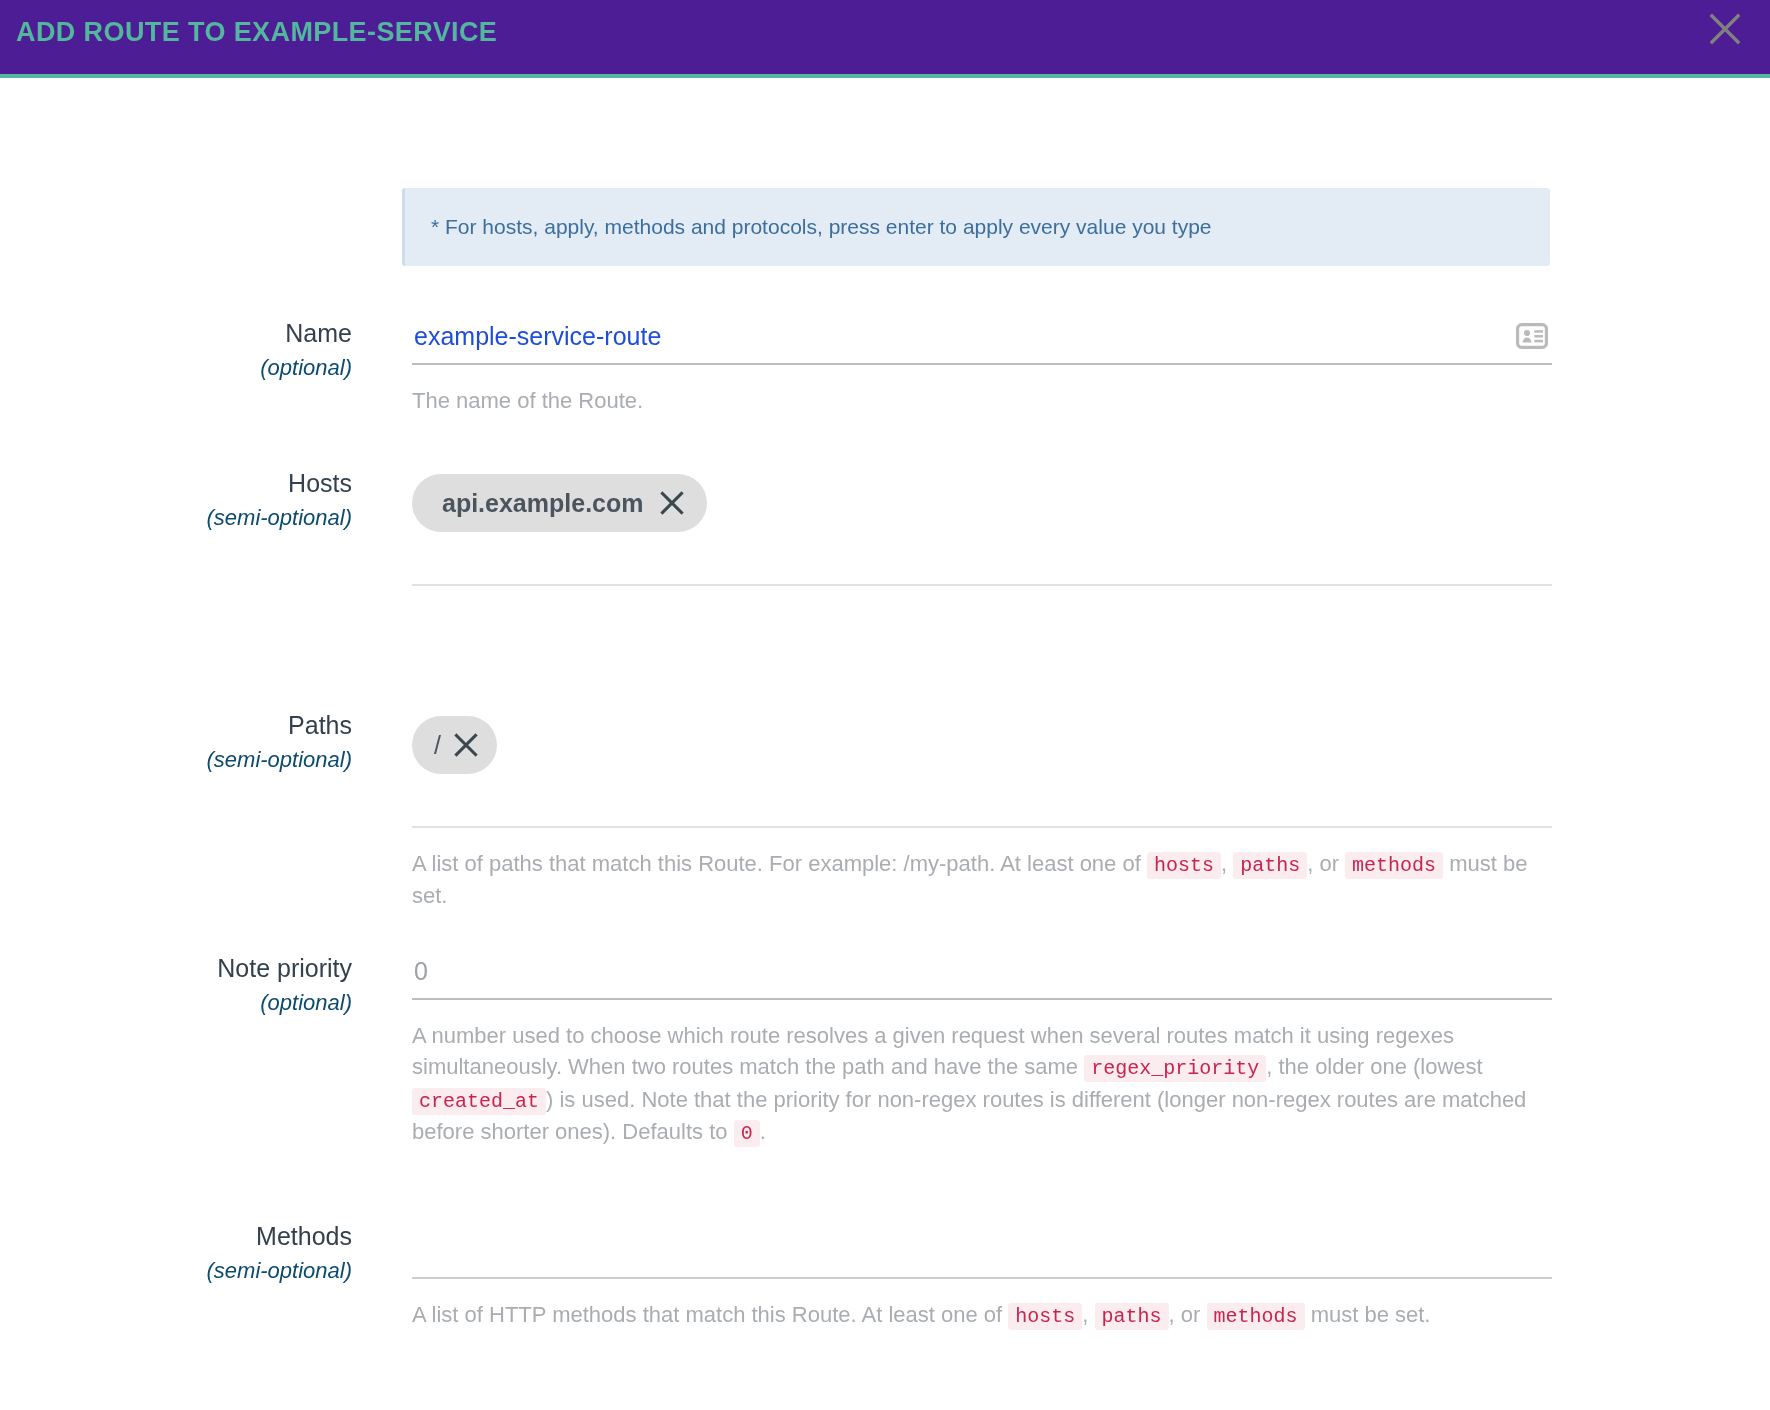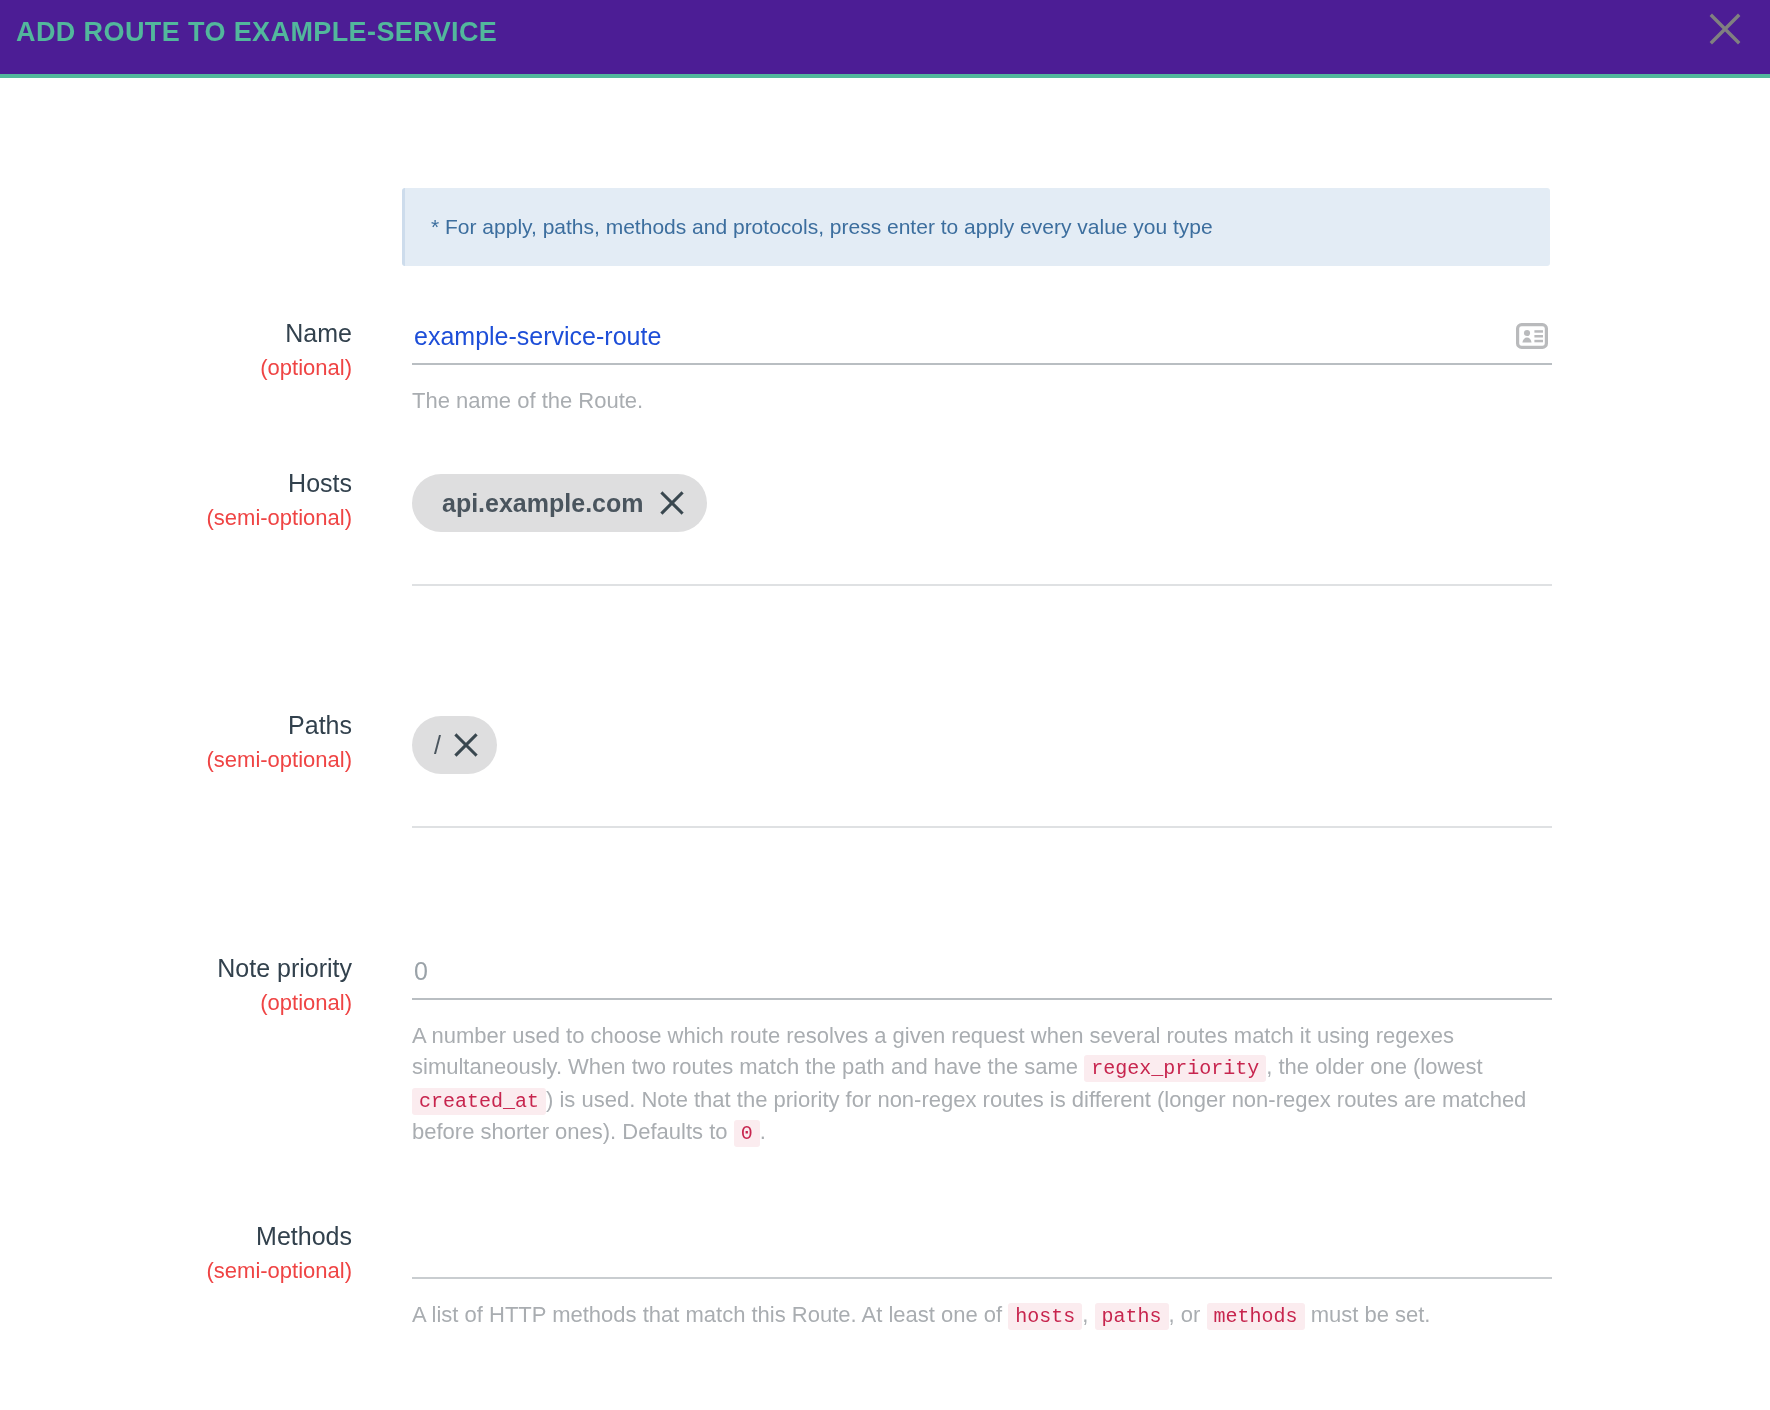--- a/index.html
+++ b/index.html
@@ -80,21 +80,22 @@
   }
   .label-main {
     font-size: 25px;
     color: #32414d;
     line-height: 1.25;
     white-space: nowrap;
     margin-left: 48px;
   }
   .label-sub {
     font-size: 22px;
-    color: #ef4444;
+    color: #0c4a6e;
+    font-style: italic;
     line-height: 1.4;
     margin-top: 4px;
     white-space: nowrap;
   }
   .input-col {
     position: absolute;
     left: 412px;
     width: 1140px;
   }
 
@@ -173,21 +174,21 @@
       <svg width="36" height="36" viewBox="0 0 36 36">
         <path d="M5 5 L31 31 M31 5 L5 31" stroke="#808080" stroke-width="3.4" fill="none" stroke-linecap="square"></path>
       </svg>
     </span>
   </div>
 </div>
 
 <div class="modal-body">
 
   <div class="notice">
-    <div class="notice-text">* For apply, paths, methods and protocols, press enter to apply every value you type</div>
+    <div class="notice-text">* For hosts, apply, methods and protocols, press enter to apply every value you type</div>
   </div>
 
   <div class="field" style="top:240px;">
     <div class="label-col">
       <div class="label-main">Name</div>
       <div class="label-sub">(optional)</div>
     </div>
     <div class="input-col">
       <div class="input-wrap">
         <input class="text-input" type="text" value="example-service-route" style="">
@@ -234,20 +235,23 @@
       <div class="chip-area" style="min-height:118px;">
         <span class="chip small">
           <span>/</span>
           <span class="chip-x">
             <svg width="26" height="26" viewBox="0 0 26 26">
               <path d="M3.5 3.5 L22.5 22.5 M22.5 3.5 L3.5 22.5" stroke="#39474f" stroke-width="3.1" fill="none" stroke-linecap="square"></path>
             </svg>
           </span>
         </span>
       </div>
+      <div class="help">
+        <span>A list of paths that match this Route. For example: /my-path. At least one of </span><code class="inline">hosts</code><span>, </span><code class="inline">paths</code><span>, or </span><code class="inline">methods</code><span> must be set.</span>
+      </div>
     </div>
   </div>
 
   <div class="field" style="top:875px;">
     <div class="label-col">
       <div class="label-main">Note priority</div>
       <div class="label-sub">(optional)</div>
     </div>
     <div class="input-col">
       <div class="input-wrap">

